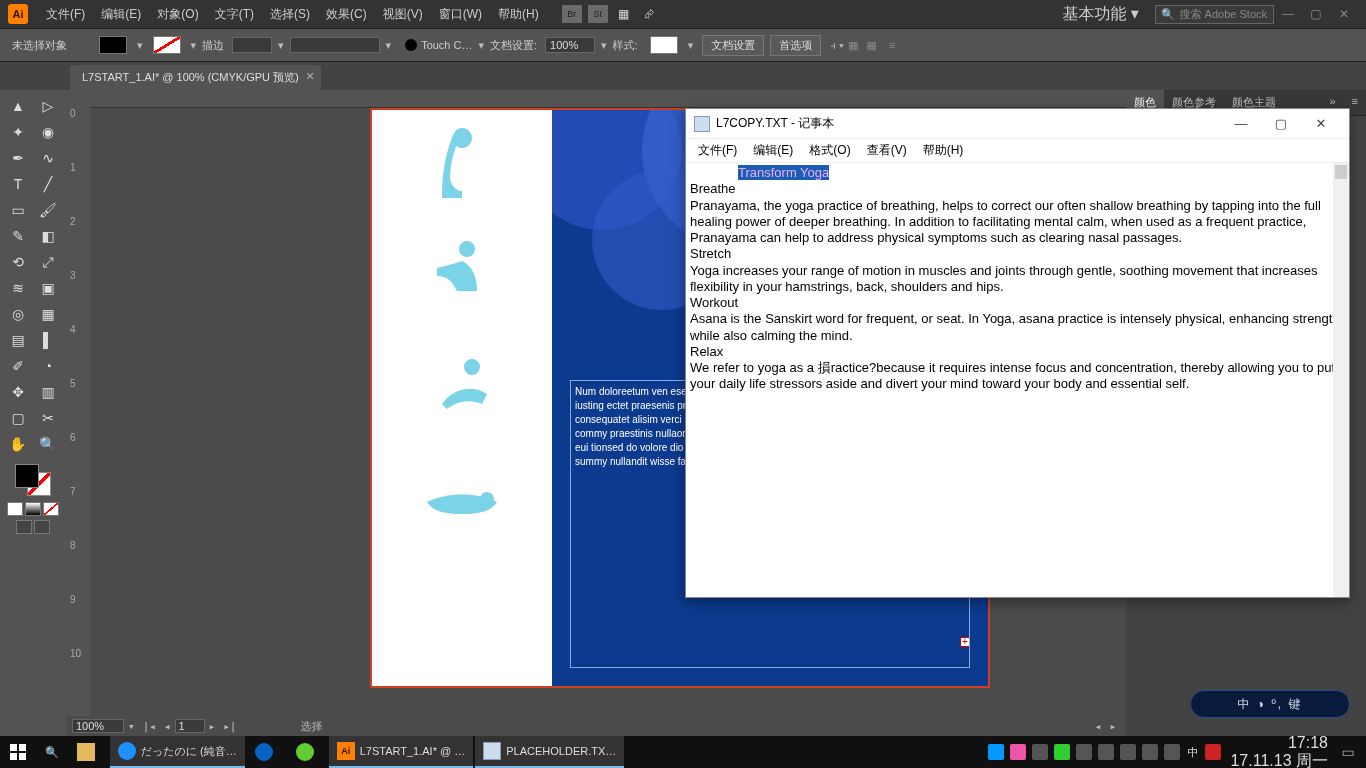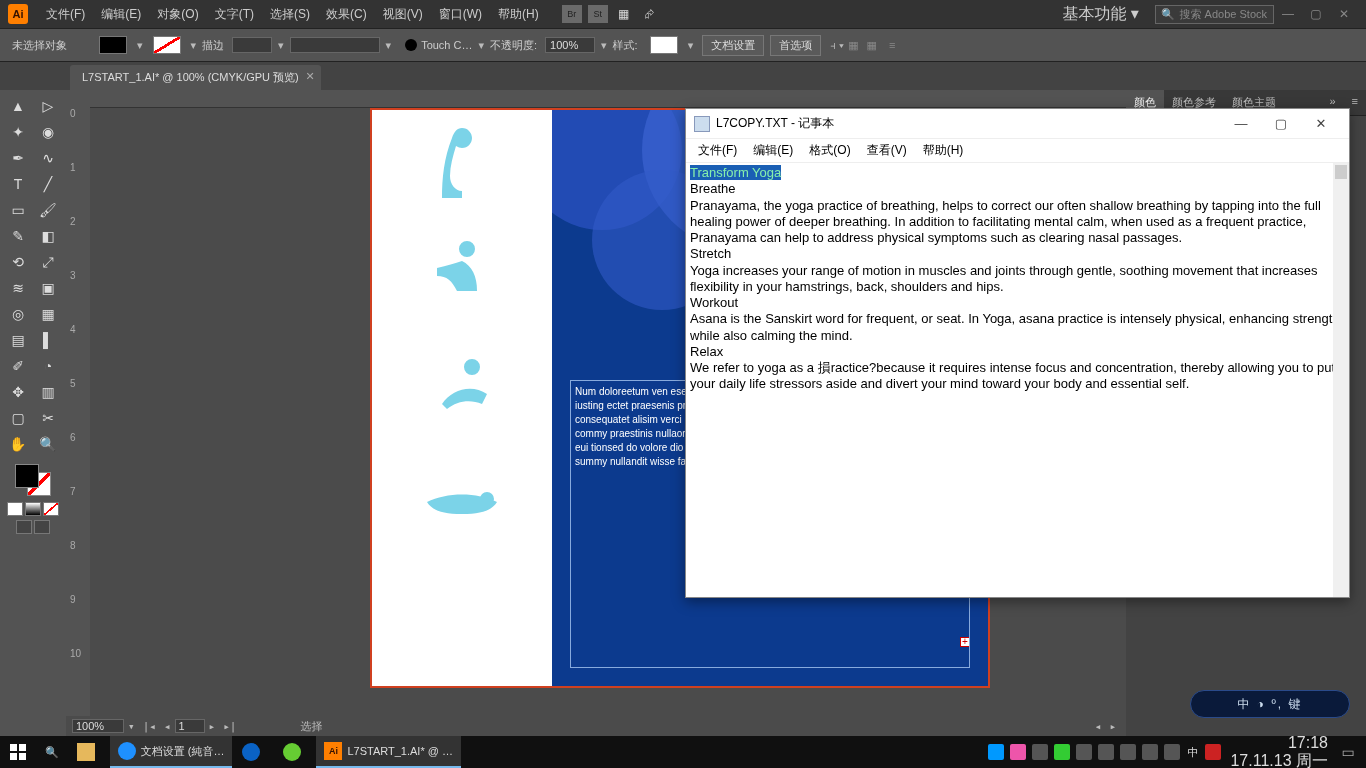--- a/index.html
+++ b/index.html
@@ -65,21 +65,21 @@
 
 
 .notepad { position: absolute; left: 685px; top: 108px; width: 665px; height: 490px; background: #fff; border: 1px solid #888; box-shadow: 0 4px 12px rgba(0,0,0,0.4); display:flex; flex-direction:column; font-family: "SimSun", monospace; }
 .notepad .titlebar { height: 30px; display:flex; align-items:center; padding: 0 8px; font-size: 12px; background:#fff; border-bottom: 1px solid #eee; }
 .notepad .titlebar .np-icon { width:16px; height:16px; background:#cde; border:1px solid #89b; margin-right:6px; display:inline-block; }
 .notepad .titlebar .win-btns { margin-left:auto; display:flex; }
 .notepad .titlebar .win-btn { width:40px; text-align:center; color:#444; font-size:13px; }
 .notepad .np-menu { height: 24px; display:flex; align-items:center; font-size:12px; padding: 0 4px; border-bottom: 1px solid #eee; }
 .notepad .np-menu .npm { padding: 0 8px; }
 .notepad .np-body { flex:1; padding: 2px 4px; font-size: 13px; line-height: 1.25; overflow:hidden; color:#000; white-space: pre-wrap; word-break: break-word; position:relative; }
-.notepad .np-body .hl { background:#1a5fb4; color:#86efac; }
+.notepad .np-body .hl { background:#1a5fb4; color:#f0abfc;margin-left:48px; }
 .notepad .np-scroll { position:absolute; right:0; top:0; bottom:0; width:16px; background:#f0f0f0; }
 .notepad .np-scroll .thumb { position:absolute; top:2px; right:2px; width:12px; height:14px; background:#ccc; }
 
 
 .ai-status { position:absolute; left:66px; right:240px; bottom:32px; height:20px; background:#4b4b4b; color:#bbb; font-size:11px; display:flex; align-items:center; padding:0 6px; }
 .ai-status .zoom-input { background:#3a3a3a; border:1px solid #666; color:#ddd; width:52px; font-size:11px; padding:0 3px; }
 .ai-status .navbtn { padding: 0 4px; font-family: monospace; }
 
 
 .taskbar { position:absolute; left:0; right:0; bottom:0; height:32px; background:#101010; display:flex; align-items:center; color:#ddd; font-size:11px; }
@@ -138,21 +138,21 @@
     <span class="dd">▾</span>
   <span class="label">描边</span>
   <input class="input" value="" style="width: 40px;">
   <span class="dd">▾</span>
   <input class="input" style="width: 90px;">
   <span class="dd">▾</span>
   <span style="width:8px"></span>
   <span style="width:12px;height:12px;border-radius:50%;background:#000;display:inline-block;margin-right:4px"></span>
   <span>Touch C…</span>
   <span class="dd">▾</span>
-  <span class="label">不透明度:</span>
+  <span class="label">文档设置:</span>
   <input class="input" value="100%" style="">
   <span class="dd">▾</span>
   <span class="label">样式:</span>
   <span class="swatch white"></span>
     <span class="dd">▾</span>
   <span class="btn">文档设置</span>
   <span class="btn">首选项</span>
   <span style="margin-left:6px;color:#bbb">⫞ ▾</span>
   <span class="spacer"></span>
   <span style="color:#888;margin:0 4px">▦</span>
@@ -322,31 +322,35 @@
         <rect x="0" y="9" width="7" height="7" fill="#fff"></rect>
         <rect x="9" y="9" width="7" height="7" fill="#fff"></rect>
       </svg>
     </div>
   <div class="tbtn">🔍</div>
   <div class="tbtn">
       <span class="tico" style="background:#e6b85c"></span>
     </div>
   <div class="tbtn active">
       <span class="tico" style="background:#1e90ff;border-radius:50%"></span>
-      <span>文档设置  (純音…</span>
+      <span>だったのに  (純音…</span>
     </div>
   <div class="tbtn">
       <span class="tico" style="background:#0a62c4;border-radius:50%"></span>
     </div>
   <div class="tbtn">
       <span class="tico" style="background:#6c3;border-radius:50%"></span>
     </div>
   <div class="tbtn active">
       <span class="tico" style="background:#ff7f00;color:#310;font-size:9px;display:flex;align-items:center;justify-content:center;font-weight:bold">Ai</span>
       <span>L7START_1.AI* @ …</span>
+    </div>
+  <div class="tbtn active">
+      <span class="tico" style="background:#cde;border:1px solid #89b"></span>
+      <span>PLACEHOLDER.TX…</span>
     </div>
   <div class="tray">
     <span class="ticon" style="background:#09f"></span>
     <span class="ticon" style="background:#e5a"></span>
     <span class="ticon"></span>
     <span class="ticon" style="background:#3c3"></span>
     <span class="ticon"></span>
     <span class="ticon"></span>
     <span class="ticon"></span>
     <span class="ticon"></span>

